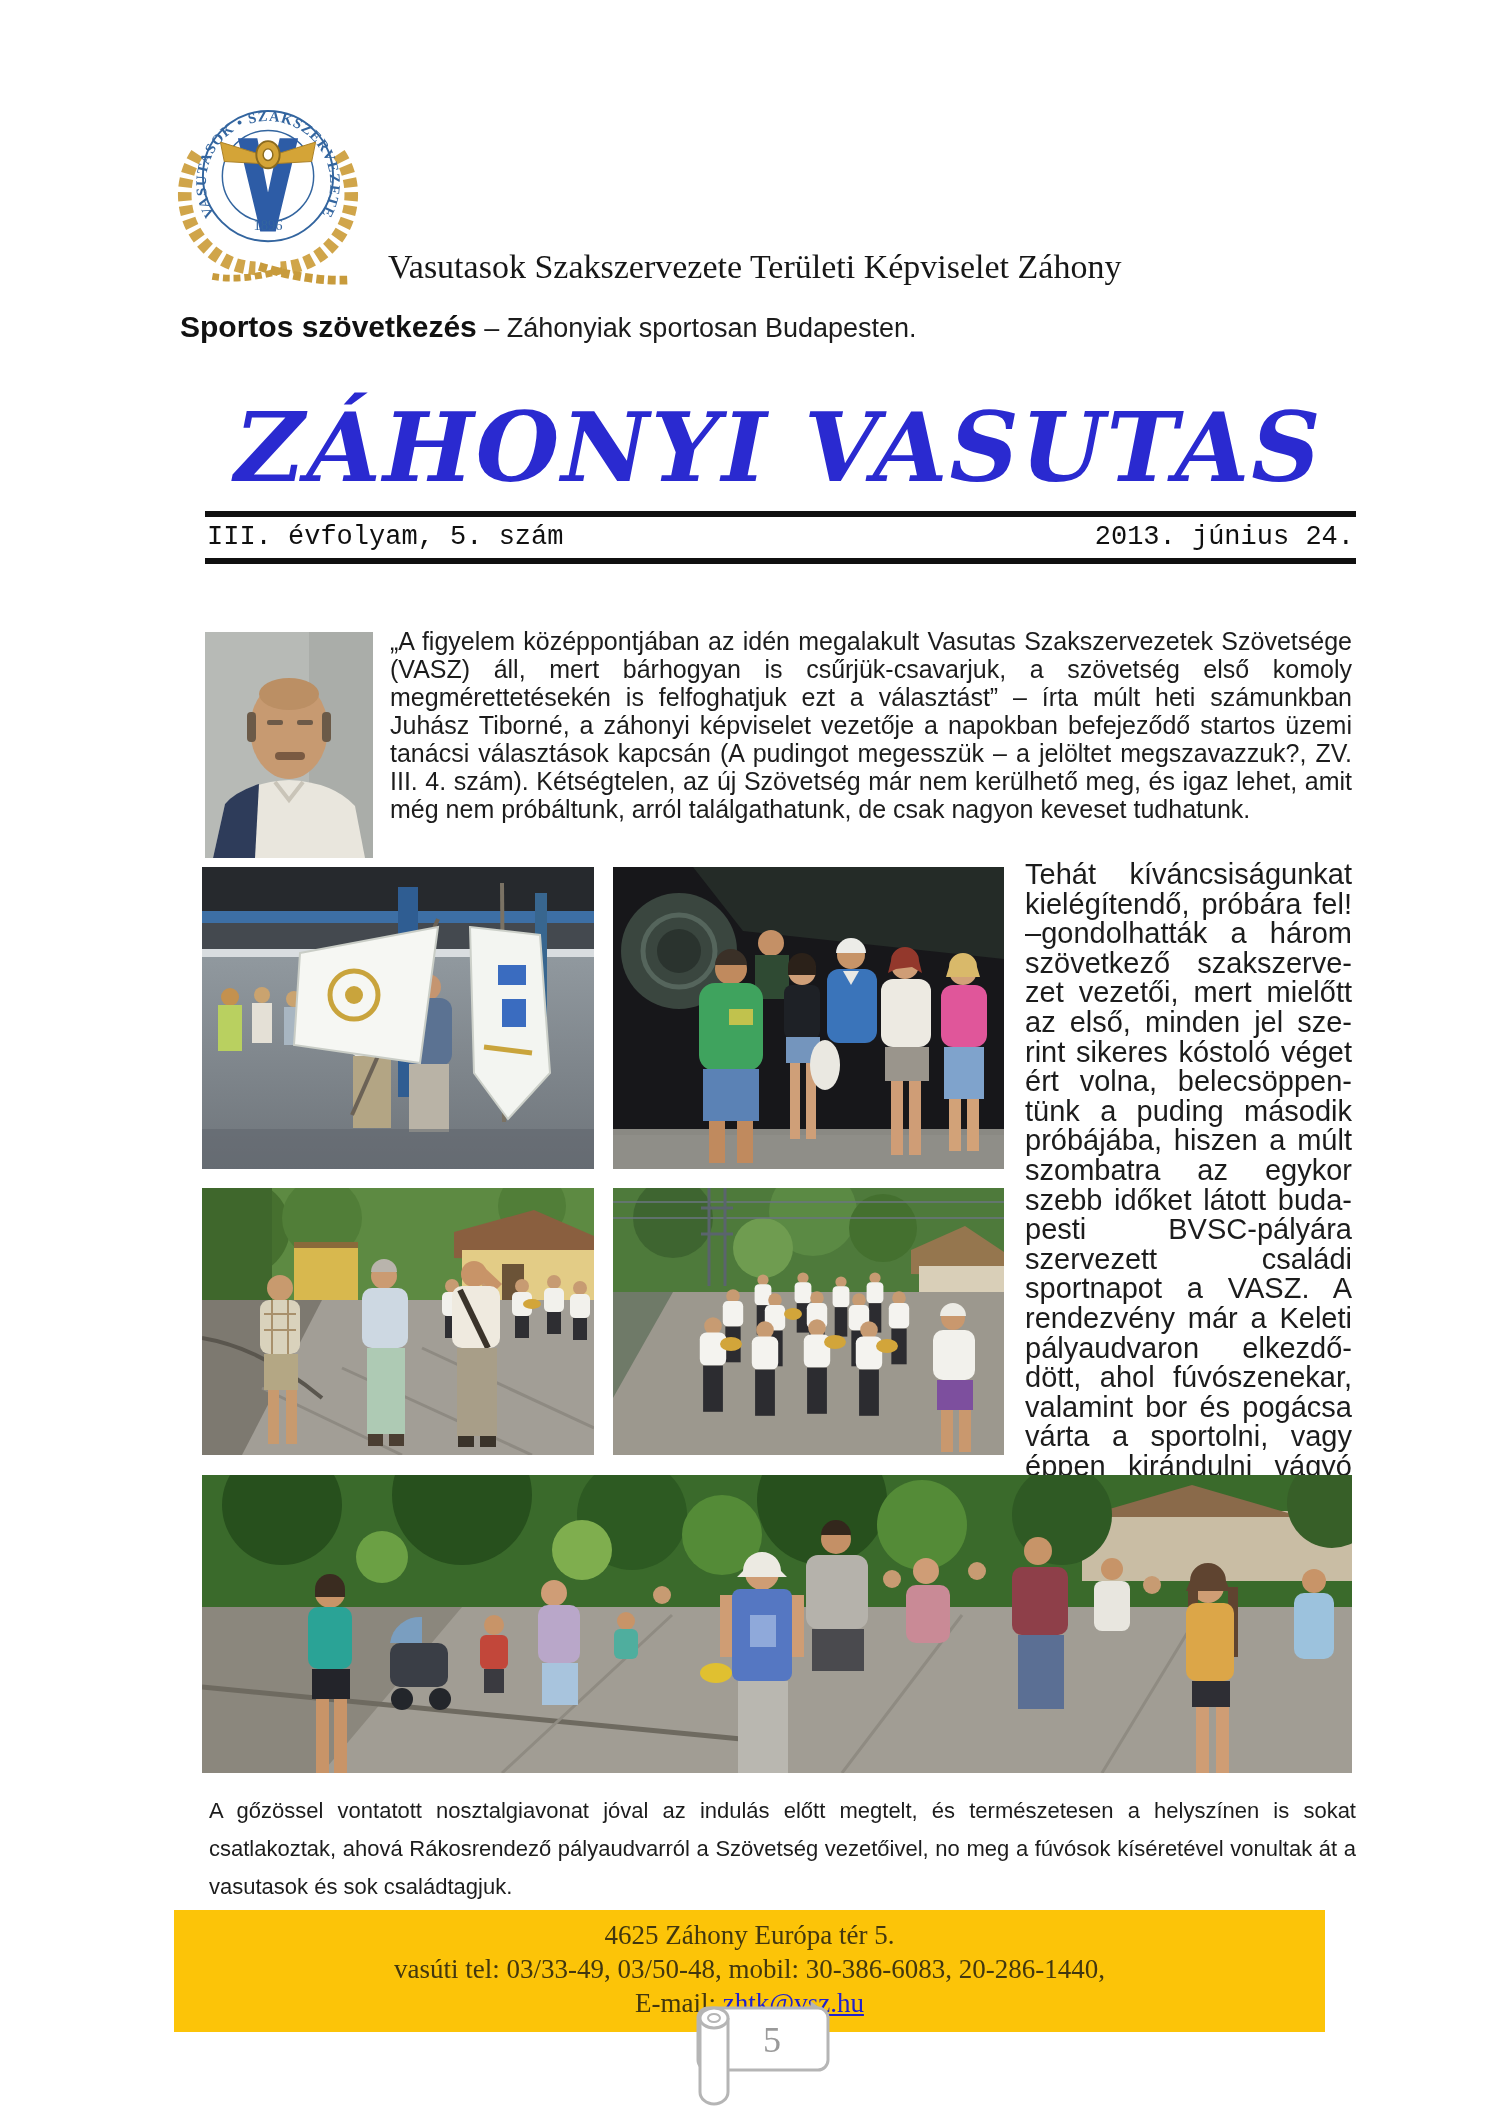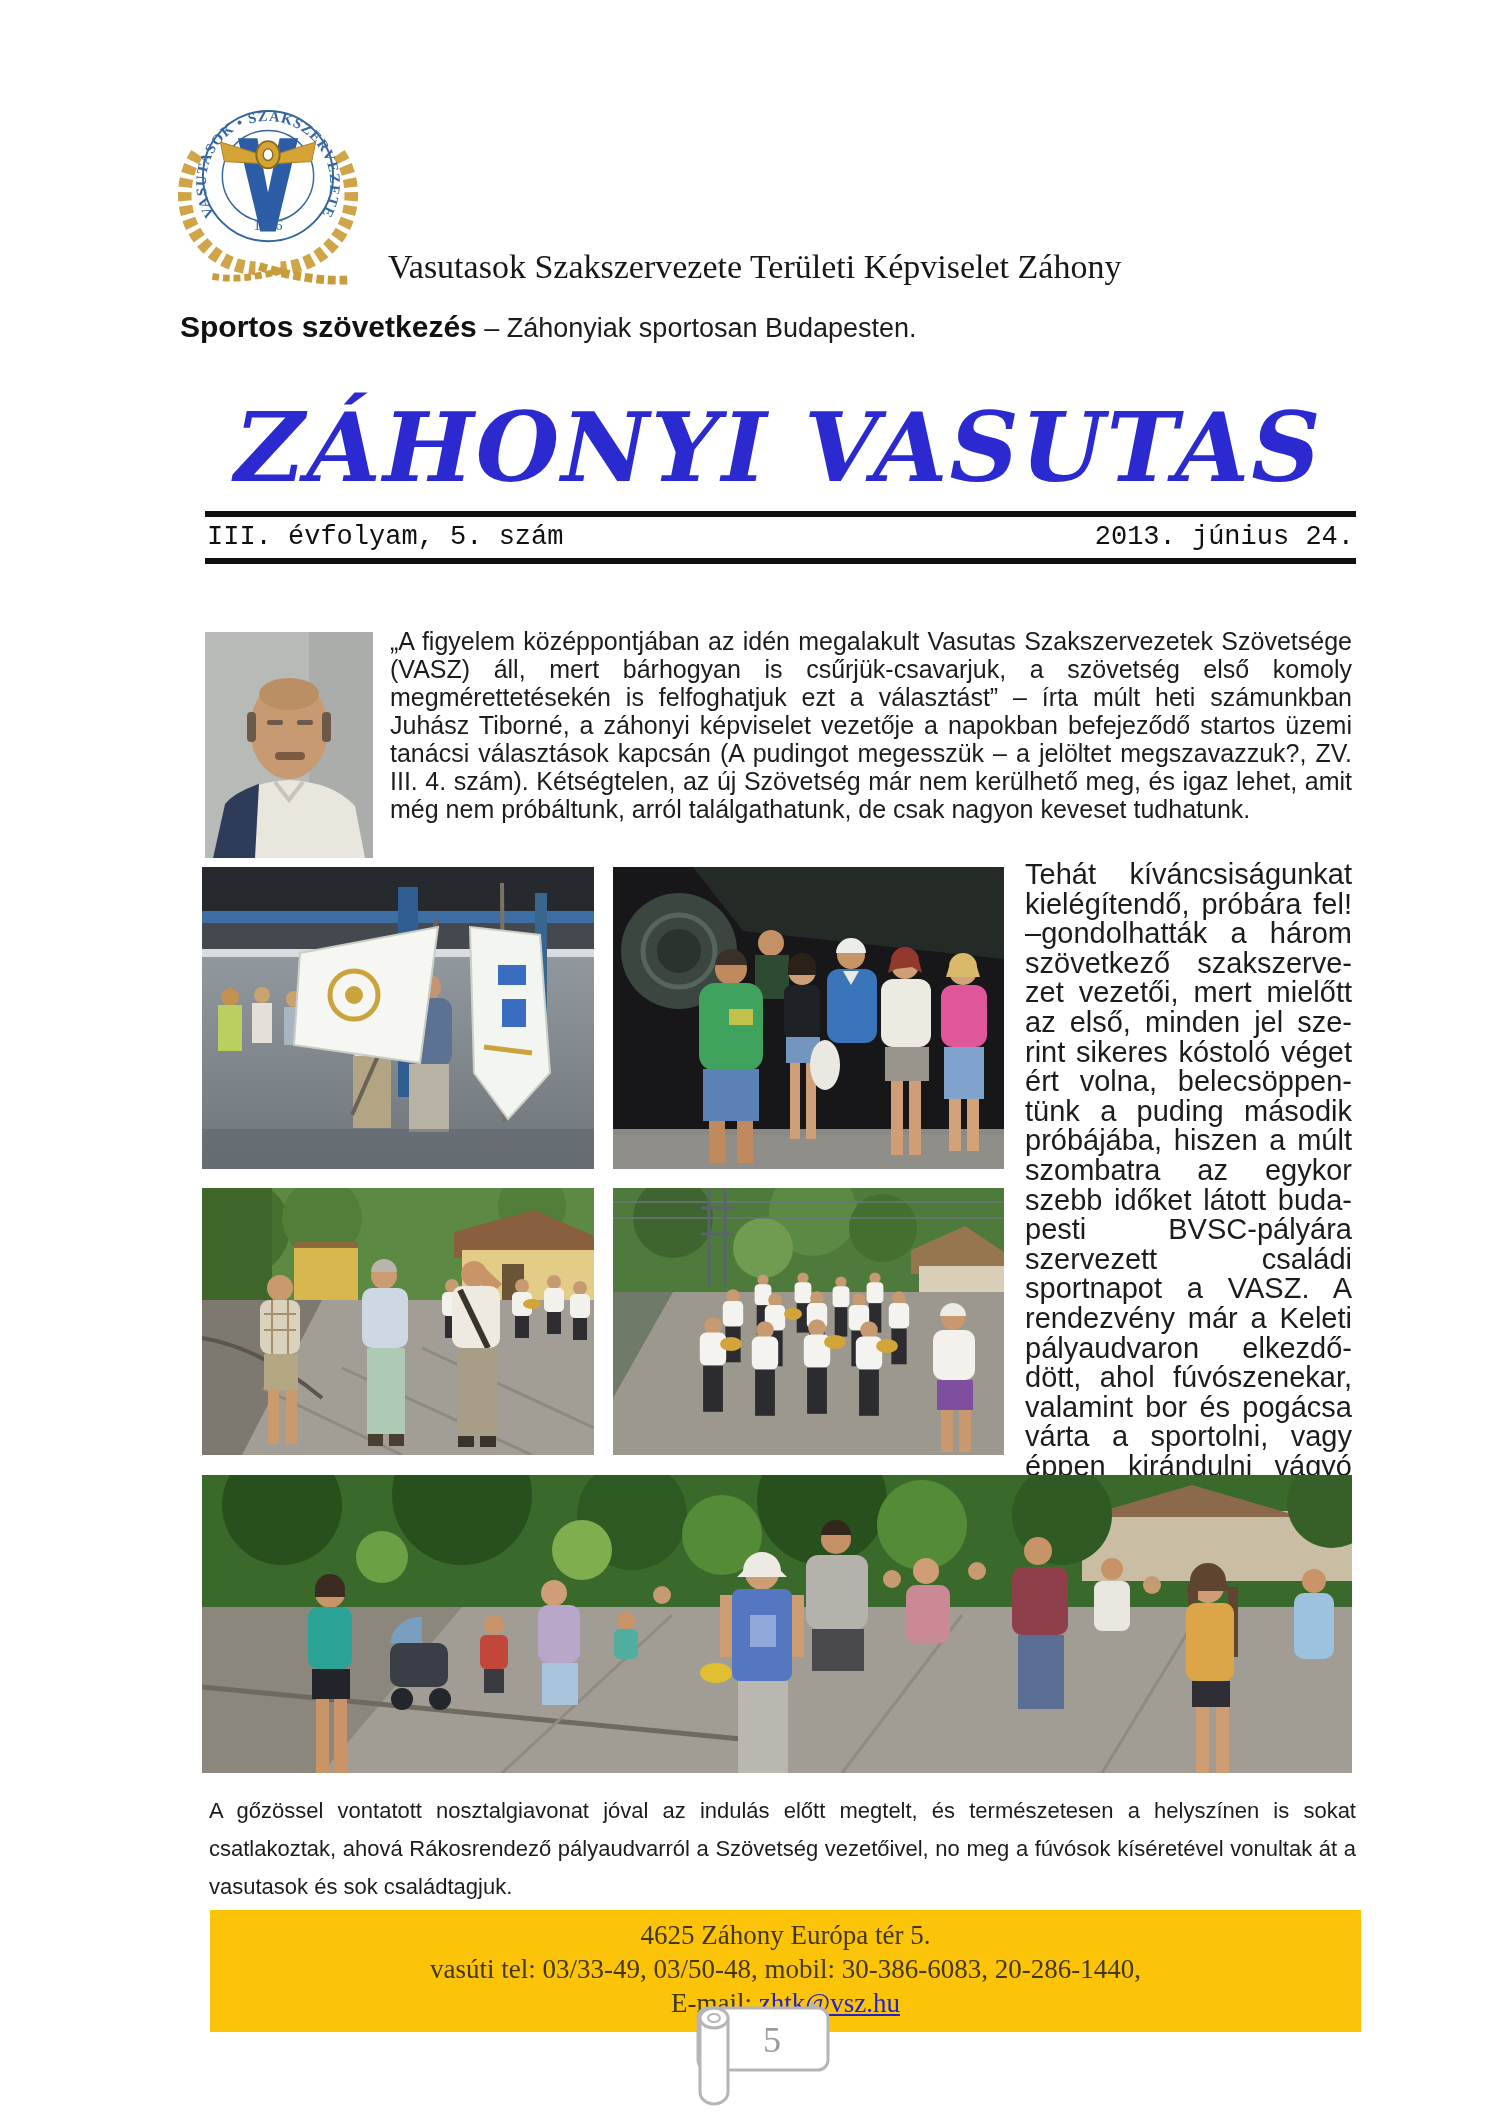--- a/index.html
+++ b/index.html
@@ -35,21 +35,21 @@
   .photo{display:block;overflow:hidden;background:#888;}
   .photo svg{display:block;width:100%;height:100%;}
 
   .lead{left:390px;top:627px;width:962px;margin:0;font-size:25px;line-height:28px;text-align:justify;}
   .column{left:1025px;top:860px;width:327px;margin:0;font-size:29px;line-height:29.6px;text-align:justify;}
   .caption{left:205px;top:1788px;width:1147px;margin:4px;font-size:22px;line-height:38px;text-align:justify;font-weight:500;}
 
   .footerbox{
     left:174px;top:1910px;width:1151px;height:122px;
     text-align:center;font-family:"Liberation Serif",serif;
-    font-size:27px;line-height:34px;color:#42370f;padding-top:8px;box-sizing:border-box;margin-left:36px;
+    font-size:27px;line-height:34px;color:#42370f;padding-top:8px;box-sizing:border-box;
   }
   .footerbox a{color:#2222cc;text-decoration:underline;}
   .scrollmark svg{display:block;}
 </style>
 </head>
 <body>
 
 <div class="page">
 
   <div class="abs" style="left:166px;top:62px;width:204px;height:234px;">

